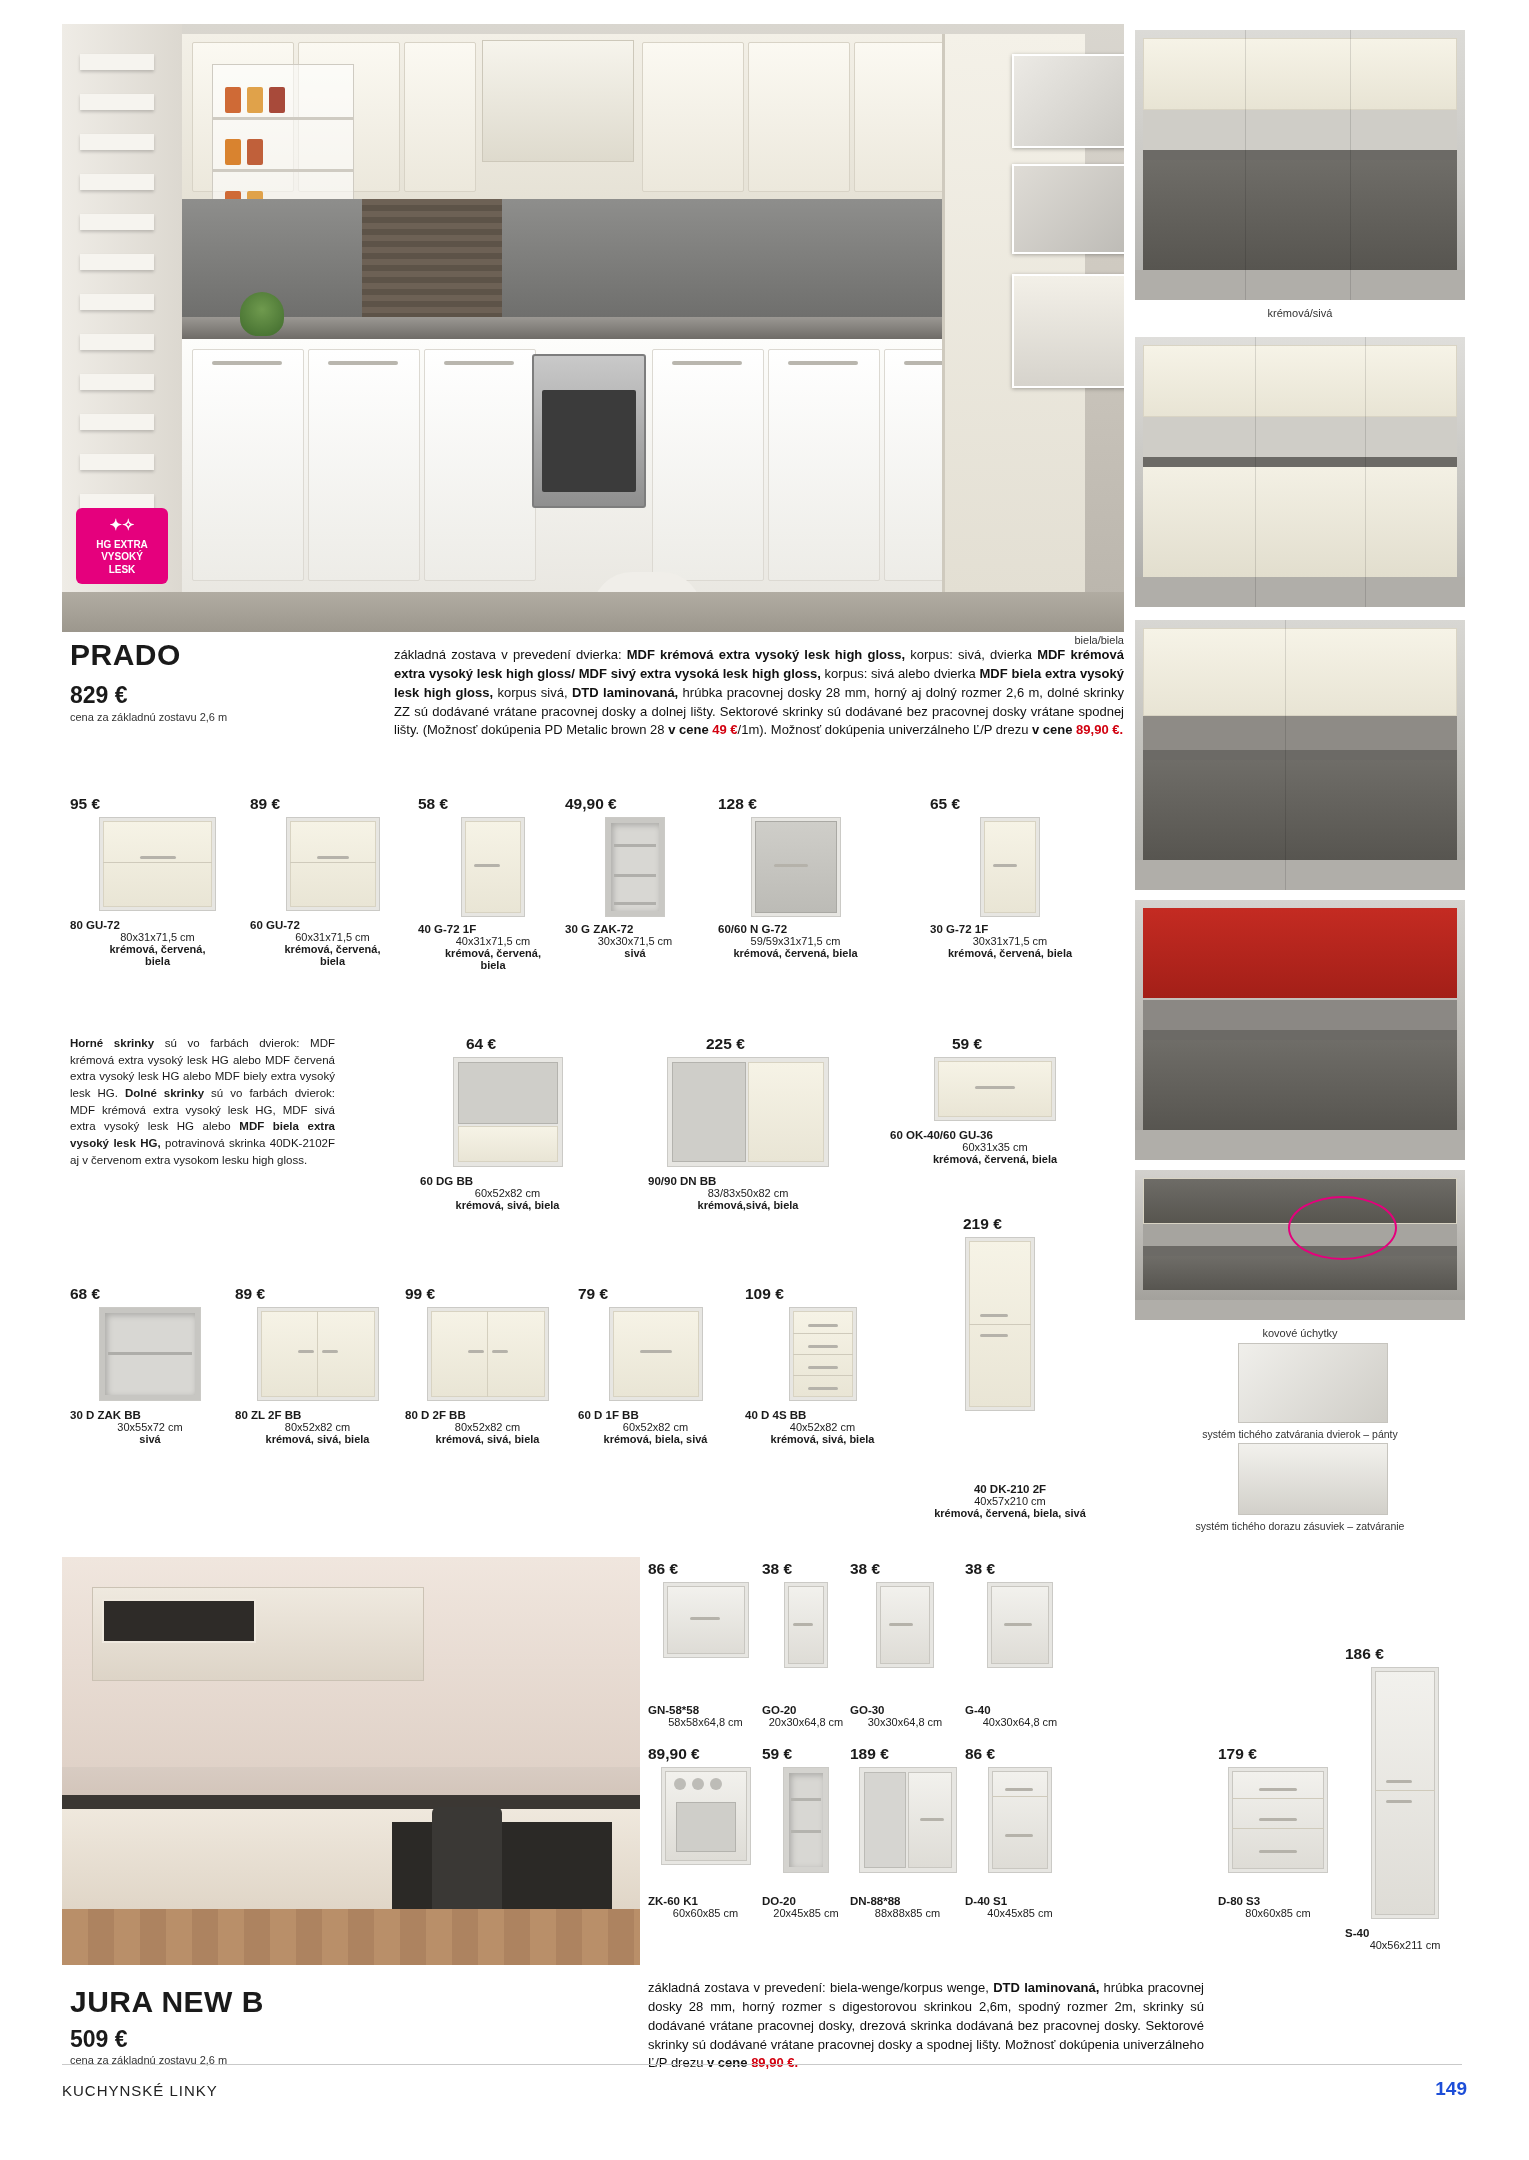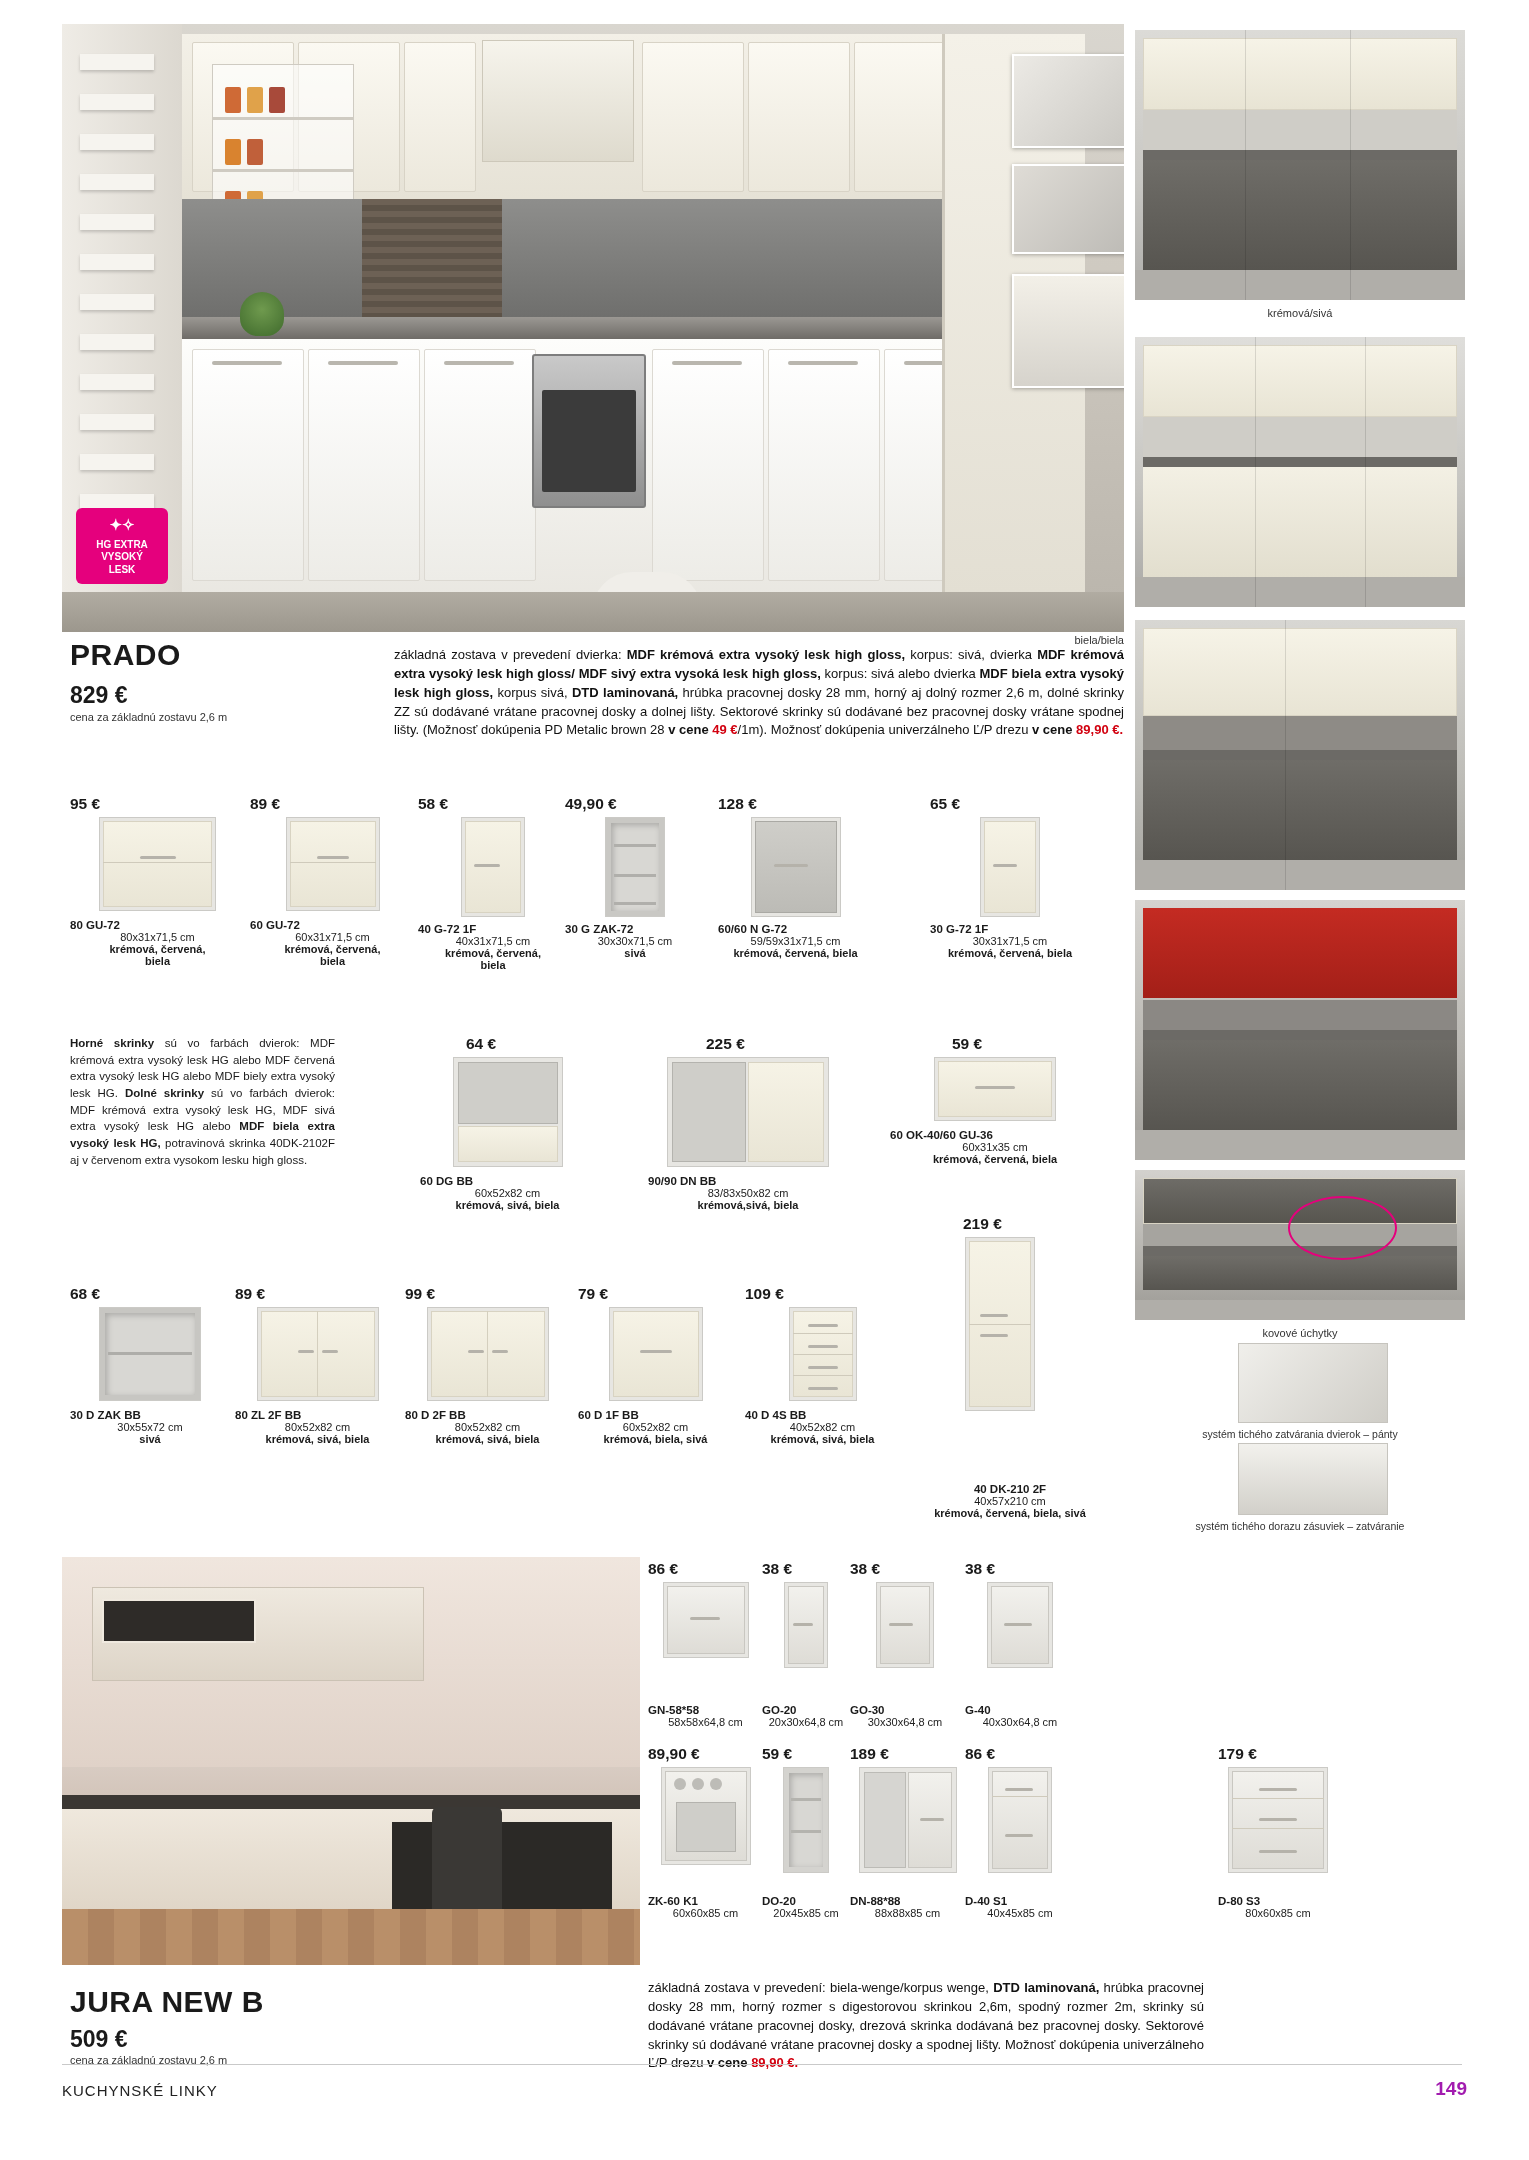--- a/index.html
+++ b/index.html
@@ -114,21 +114,21 @@
   .jura .ju-upglass{position:absolute;left:40px;top:42px;width:150px;height:40px;background:#2e2b28;border:2px solid #efe9df;}
   .jura .ju-ctr{position:absolute;left:0;top:238px;right:0;height:14px;background:#3b3733;}
   .jura .ju-base{position:absolute;left:0;top:252px;right:0;height:120px;background:linear-gradient(180deg,#efe8dd,#ddd2c3);}
   .jura .ju-floor{position:absolute;left:0;bottom:0;right:0;height:56px;background:repeating-linear-gradient(90deg,#b98f69 0 26px,#ad8360 26px 52px);}
   .jura .ju-table{position:absolute;left:330px;top:265px;width:220px;height:115px;background:#2b2926;}
   .jura .ju-chair{position:absolute;left:370px;top:250px;width:70px;height:130px;background:#3a3835;border-radius:6px;}
   .jura .ju-stove{position:absolute;left:250px;top:252px;width:72px;height:118px;background:linear-gradient(180deg,#d9d7d2,#a5a39e);border:1px solid #8d8b86;}
 
   .footer-line{position:absolute;left:62px;top:2064px;width:1400px;height:1px;background:#c9c9c9;}
   .footer-txt{position:absolute;left:62px;top:2082px;font-size:15px;letter-spacing:1px;color:#222;}
-  .page-no{position:absolute;right:62px;top:2078px;font-size:19px;font-weight:bold;color:#a21caf;}
+  .page-no{position:absolute;right:62px;top:2078px;font-size:19px;font-weight:bold;color:#1d4ed8;}
 
   .hw-cap{position:absolute;width:300px;text-align:center;font-size:10.5px;color:#333;}
 </style>
 </head>
 <body>
 
 <div class="page">
 
   <div class="abs hero">
     <div class="wallL">
@@ -535,20 +535,32 @@
       <div class="front" style="background:linear-gradient(180deg,#f2f1ed,#dedcd6);border-color:#c9c7c1"></div>
       <div class="hnd" style="left:16px;top:40px;width:28px"></div>
     </div>
     <div style="height:36px"></div>
     <div class="code">G-40</div>
     <div class="dim">40x30x64,8 cm</div>
   </div>
 
 
 
+  <div class="cell" style="left:1345px;top:1645px;width:120px;">
+    <div class="price">186 €</div>
+    <div class="cab" style="width:66px;height:250px;">
+      <div class="front" style="background:linear-gradient(180deg,#f2f1ed,#dedcd6);border-color:#c9c7c1"></div>
+      <div class="split" style="top:122px"></div>
+      <div class="hnd" style="left:14px;top:112px;width:26px"></div>
+      <div class="hnd" style="left:14px;top:132px;width:26px"></div>
+    </div>
+    <div style="height:8px"></div>
+    <div class="code">S-40</div>
+    <div class="dim">40x56x211 cm</div>
+  </div>
 
   <div class="cell" style="left:648px;top:1745px;width:115px;">
     <div class="price">89,90 €</div>
     <div class="cab" style="width:88px;height:96px;">
       <div class="front" style="background:linear-gradient(180deg,#f2f1ed,#dedcd6);border-color:#c9c7c1"></div>
       <div style="position:absolute;left:12px;top:10px;width:12px;height:12px;border-radius:50%;background:#bdbcb7"></div>
       <div style="position:absolute;left:30px;top:10px;width:12px;height:12px;border-radius:50%;background:#bdbcb7"></div>
       <div style="position:absolute;left:48px;top:10px;width:12px;height:12px;border-radius:50%;background:#bdbcb7"></div>
       <div style="position:absolute;left:14px;top:34px;right:14px;bottom:12px;background:#cfcec9;border:1px solid #b4b3ae"></div>
     </div>

